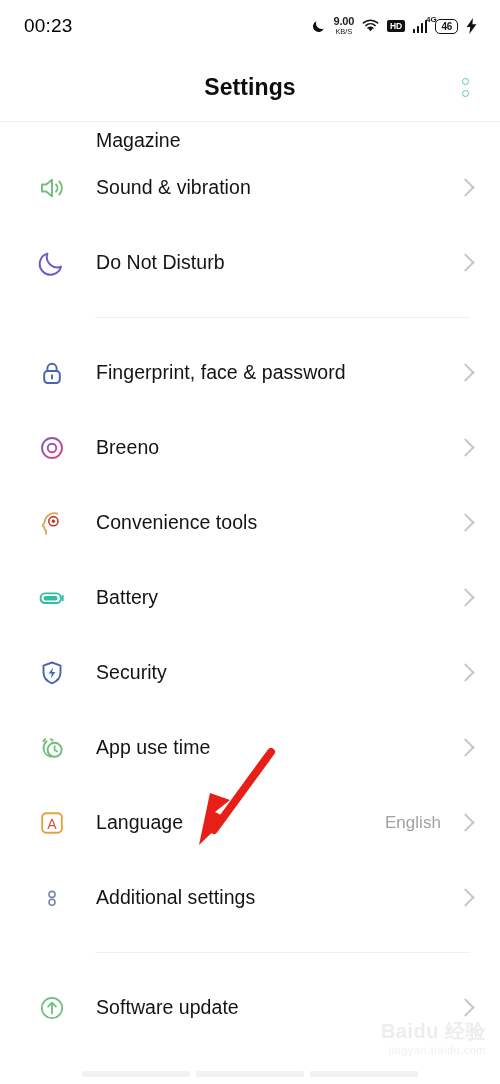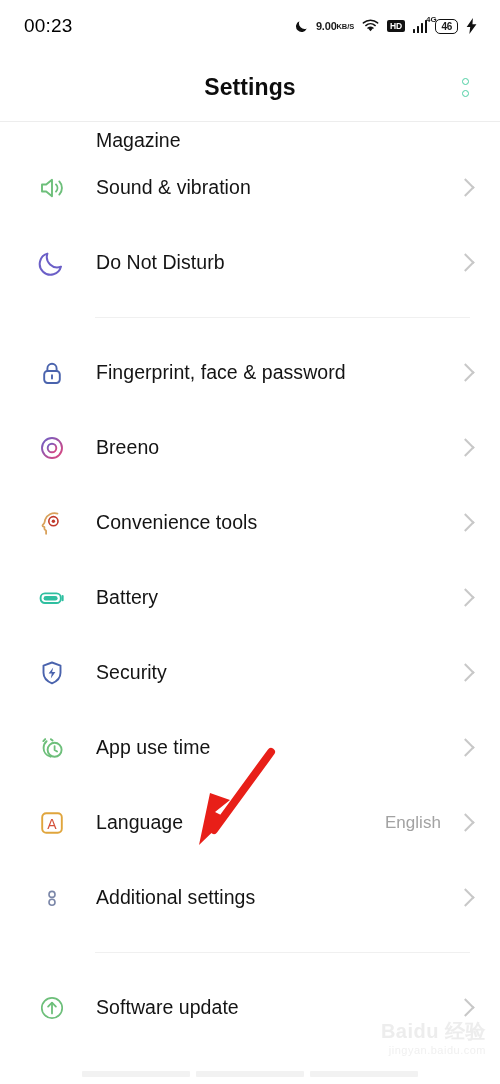--- a/index.html
+++ b/index.html
@@ -34,27 +34,27 @@
     color: #000000;
   }
   .status-icons {
     display: flex;
     align-items: center;
     gap: 8px;
   }
   .si { display: flex; align-items: center; color: #111; }
   .net-speed {
     display: flex;
-    flex-direction: row;
+    flex-direction: column;
     align-items: center;
     line-height: 1;
     margin-left: -1px;
   }
   .net-speed .v { font-size: 11px; font-weight: 700; letter-spacing: -.2px; }
-  .net-speed .u { font-size: 7.5px; font-weight: 700; letter-spacing: -.1px; margin-top: 1px; }
+  .net-speed .u { font-size: 7.5px; font-weight: 400; letter-spacing: -.1px; margin-top: 1px; }
   .hd-badge {
     background: #111;
     color: #fff;
     font-size: 8.5px;
     font-weight: 700;
     border-radius: 2px;
     padding: 2px 3px 2px 3px;
     line-height: 1;
     letter-spacing: -.2px;
   }

